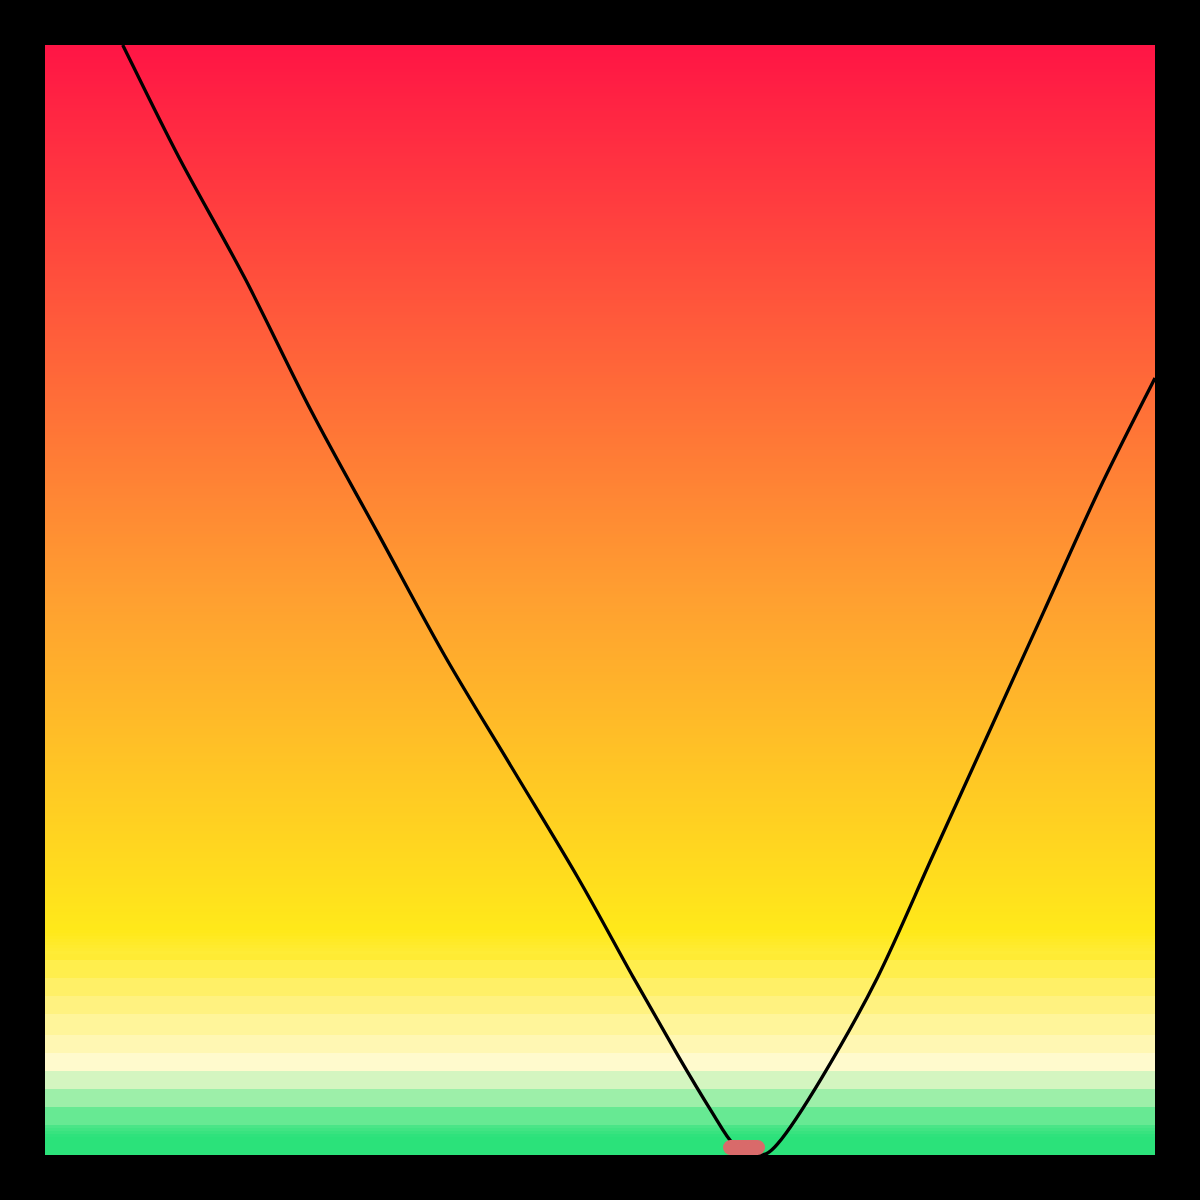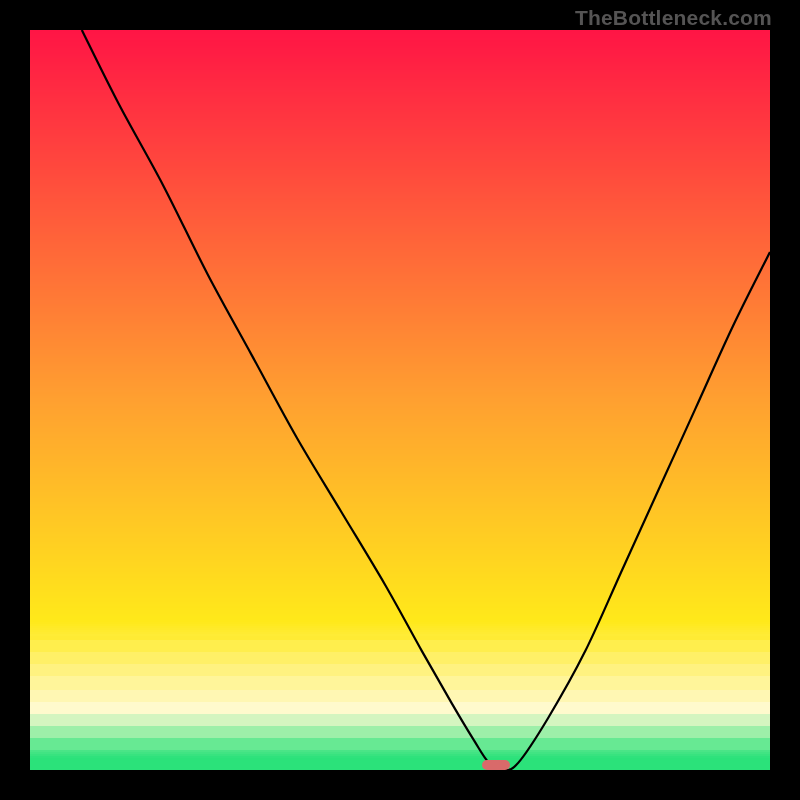--- a/index.html
+++ b/index.html
@@ -50,21 +50,20 @@
     position: absolute;
     border-radius: 999px;
     background: #d96a6a;
   }
 </style>
 </head>
 <body>
 
 <div class="stage">
 
-  <div class="watermark">TheBottleneck.com</div>
 
   <div class="plot">
     <div class="gradient-stack" id="grad">
         <div class="grad-row" style="height:2px;background:rgb(255,21,69)"></div>
         <div class="grad-row" style="height:2px;background:rgb(255,22,69)"></div>
         <div class="grad-row" style="height:2px;background:rgb(255,23,69)"></div>
         <div class="grad-row" style="height:2px;background:rgb(255,23,69)"></div>
         <div class="grad-row" style="height:2px;background:rgb(255,24,69)"></div>
         <div class="grad-row" style="height:2px;background:rgb(255,25,68)"></div>
         <div class="grad-row" style="height:2px;background:rgb(255,26,68)"></div>

